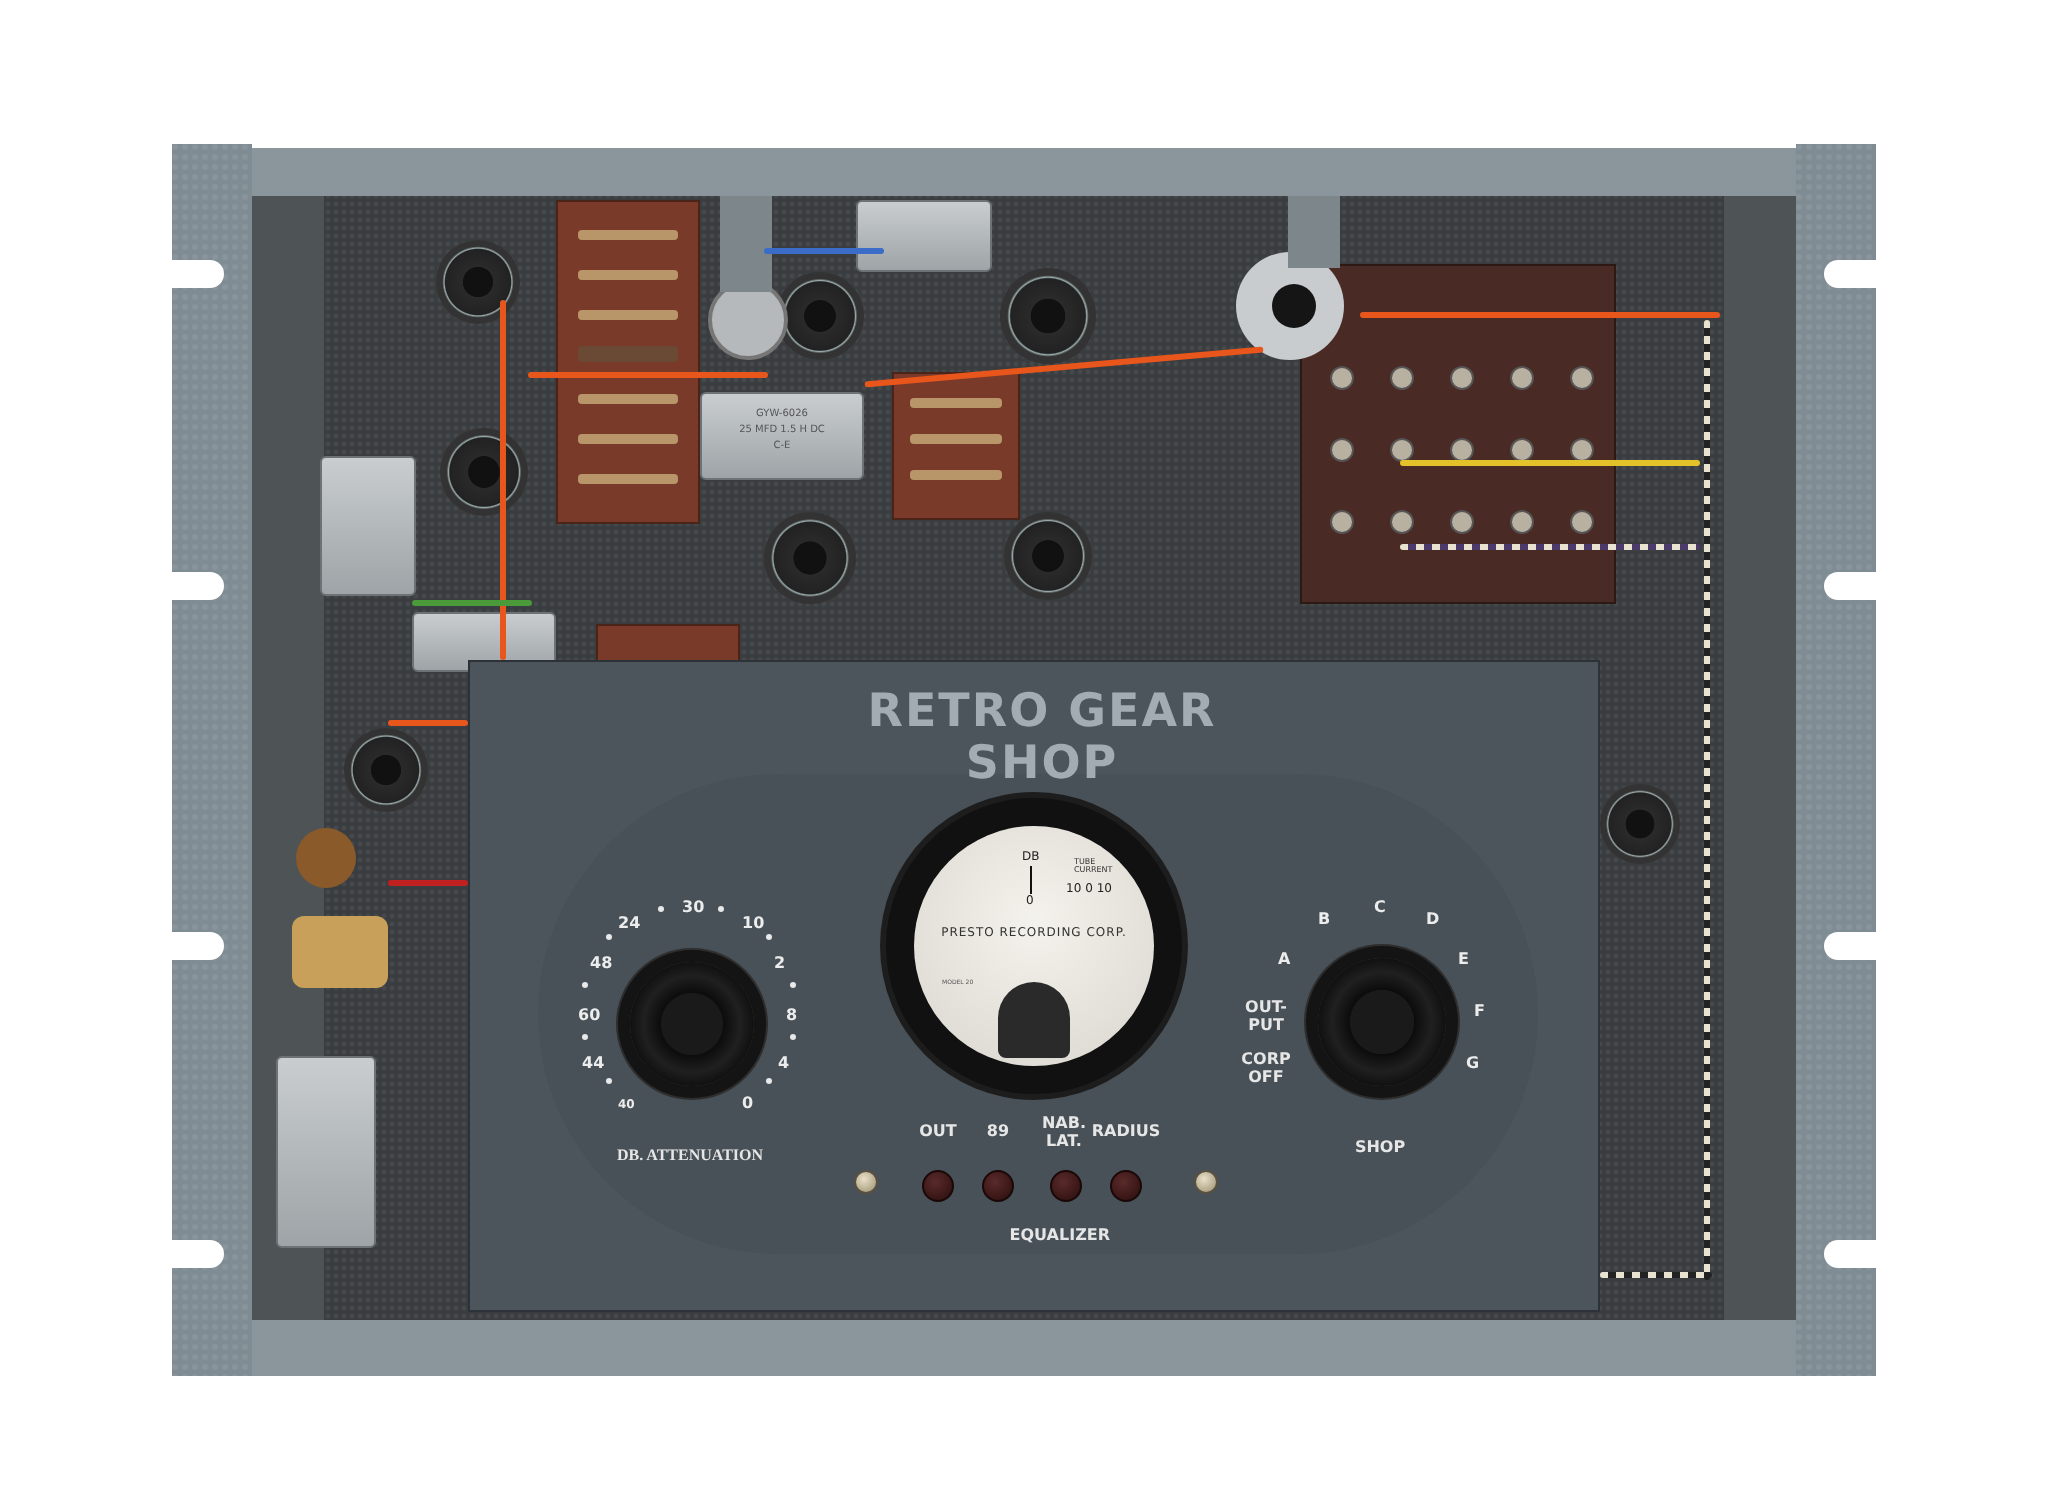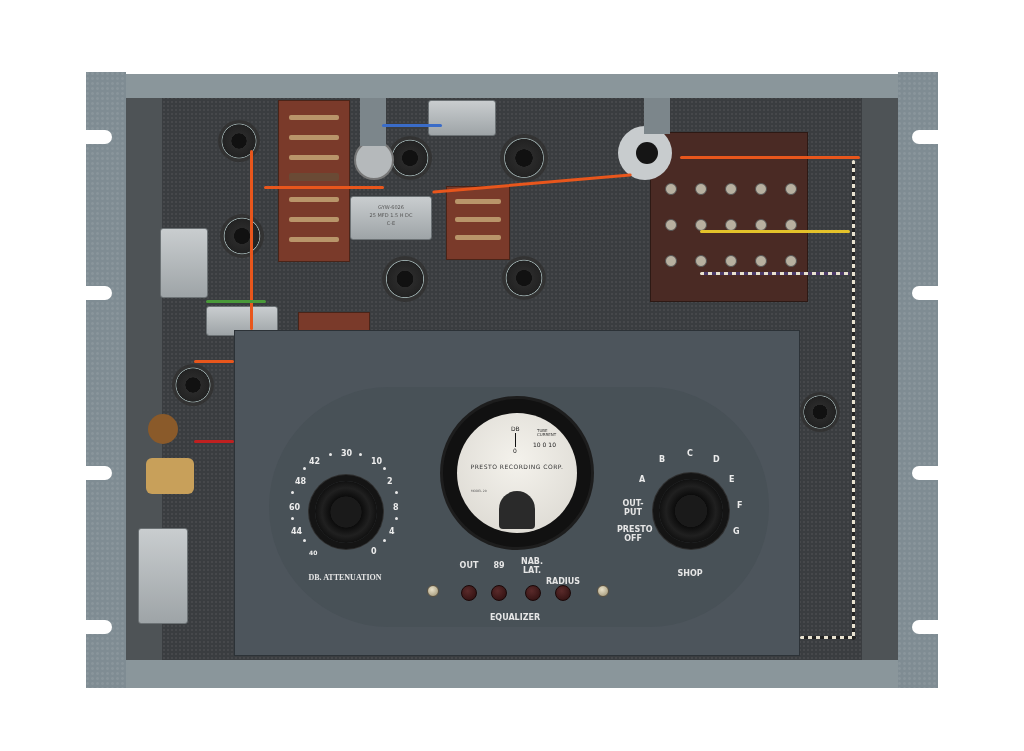--- a/index.html
+++ b/index.html
@@ -123,20 +123,21 @@
 <div class="wire" style="left:700px;top:230px;width:150px;background:#e4c22a;"></div>
 <div class="wire" style="left:700px;top:272px;width:150px;background:repeating-linear-gradient(90deg,#e8e2d0 0 4px,#4b3a6a 4px 8px);"></div>
 <div class="wire" style="left:382px;top:124px;width:60px;background:#3a6cc8;"></div>
 <div class="wire" style="left:206px;top:300px;width:60px;background:#4a9a3a;"></div>
 <div class="wire" style="left:194px;top:360px;width:40px;background:#e8561c;"></div>
 <div class="wire" style="left:194px;top:440px;width:40px;background:#c02020;"></div>
 <div class="wire" style="left:800px;top:636px;width:56px;background:repeating-linear-gradient(90deg,#e8e2d0 0 4px,#222 4px 8px);"></div>
 
 <div class="abs panel" style="left:234px;top:330px;width:564px;height:324px;">
   <div class="abs oval" style="left:34px;top:56px;width:500px;height:240px;"></div>
+  <div class="abs brand" style="left:166px;top:12px;width:240px;text-align:center;">RETRO GEAR SHOP</div>
 
   <div class="abs meter-ring" style="left:208px;top:68px;width:148px;height:148px;"></div>
   <div class="abs meter-face" style="left:222px;top:82px;width:120px;height:120px;">
     <div class="abs" style="left:54px;top:12px;font-size:6px;color:#222;">DB</div>
     <div class="abs" style="left:58px;top:20px;width:1px;height:14px;background:#111;"></div>
     <div class="abs" style="left:56px;top:34px;font-size:6px;color:#222;">0</div>
     <div class="abs" style="left:80px;top:16px;font-size:4px;color:#333;width:24px;line-height:4px;">TUBE CURRENT</div>
     <div class="abs" style="left:76px;top:28px;font-size:6px;color:#222;">
       <span>10</span>
       <span>0</span>
@@ -147,21 +148,21 @@
     <div class="abs" style="left:42px;top:78px;width:36px;height:38px;background:#2a2a2a;border-radius:18px 18px 4px 4px;"></div>
   </div>
 
   <div class="abs knob" style="left:80px;top:150px;width:62px;height:62px;"></div>
   <div class="num" style="left:106px;top:118px;">30</div>
   <div class="num" style="left:136px;top:126px;">10</div>
   <div class="num" style="left:152px;top:146px;">2</div>
   <div class="num" style="left:158px;top:172px;">8</div>
   <div class="num" style="left:154px;top:196px;">4</div>
   <div class="num" style="left:136px;top:216px;">0</div>
-  <div class="num" style="left:74px;top:126px;">42</div>
+  <div class="num" style="left:74px;top:126px;">24</div>
   <div class="num" style="left:60px;top:146px;">48</div>
   <div class="num" style="left:54px;top:172px;">60</div>
   <div class="num" style="left:56px;top:196px;">44</div>
   <div class="num" style="left:74px;top:218px;font-size:6px;">40</div>
   <div class="dot" style="left:94px;top:122px;"></div>
     <div class="dot" style="left:124px;top:122px;"></div>
   <div class="dot" style="left:148px;top:136px;"></div>
     <div class="dot" style="left:160px;top:160px;"></div>
   <div class="dot" style="left:160px;top:186px;"></div>
     <div class="dot" style="left:148px;top:208px;"></div>
@@ -173,27 +174,27 @@
 
   <div class="abs knob" style="left:424px;top:148px;width:64px;height:64px;"></div>
   <div class="num" style="left:404px;top:144px;">A</div>
   <div class="num" style="left:424px;top:124px;">B</div>
   <div class="num" style="left:452px;top:118px;">C</div>
   <div class="num" style="left:478px;top:124px;">D</div>
   <div class="num" style="left:494px;top:144px;">E</div>
   <div class="num" style="left:502px;top:170px;">F</div>
   <div class="num" style="left:498px;top:196px;">G</div>
   <div class="lbl abs" style="left:382px;top:168px;width:32px;">OUT-PUT</div>
-  <div class="lbl abs" style="left:382px;top:194px;width:32px;">PRESTO OFF</div>
+  <div class="lbl abs" style="left:382px;top:194px;width:32px;">CORP OFF</div>
   <div class="lbl abs" style="left:430px;top:238px;width:50px;">SHOP</div>
 
   <div class="lbl abs" style="left:222px;top:230px;width:24px;">OUT</div>
   <div class="lbl abs" style="left:252px;top:230px;width:24px;">89</div>
   <div class="lbl abs" style="left:284px;top:226px;width:26px;">NAB. LAT.</div>
-  <div class="lbl abs" style="left:310px;top:246px;width:36px;">RADIUS</div>
+  <div class="lbl abs" style="left:310px;top:230px;width:36px;">RADIUS</div>
   <div class="abs screw" style="left:192px;top:254px;"></div>
   <div class="abs btn" style="left:226px;top:254px;"></div>
   <div class="abs btn" style="left:256px;top:254px;"></div>
   <div class="abs btn" style="left:290px;top:254px;"></div>
   <div class="abs btn" style="left:320px;top:254px;"></div>
   <div class="abs screw" style="left:362px;top:254px;"></div>
-  <div class="lbl abs" style="left:240px;top:282px;width:80px;">EQUALIZER</div>
+  <div class="lbl abs" style="left:240px;top:282px;width:80px;text-align:right;">EQUALIZER</div>
 </div>
 
 </body></html>

